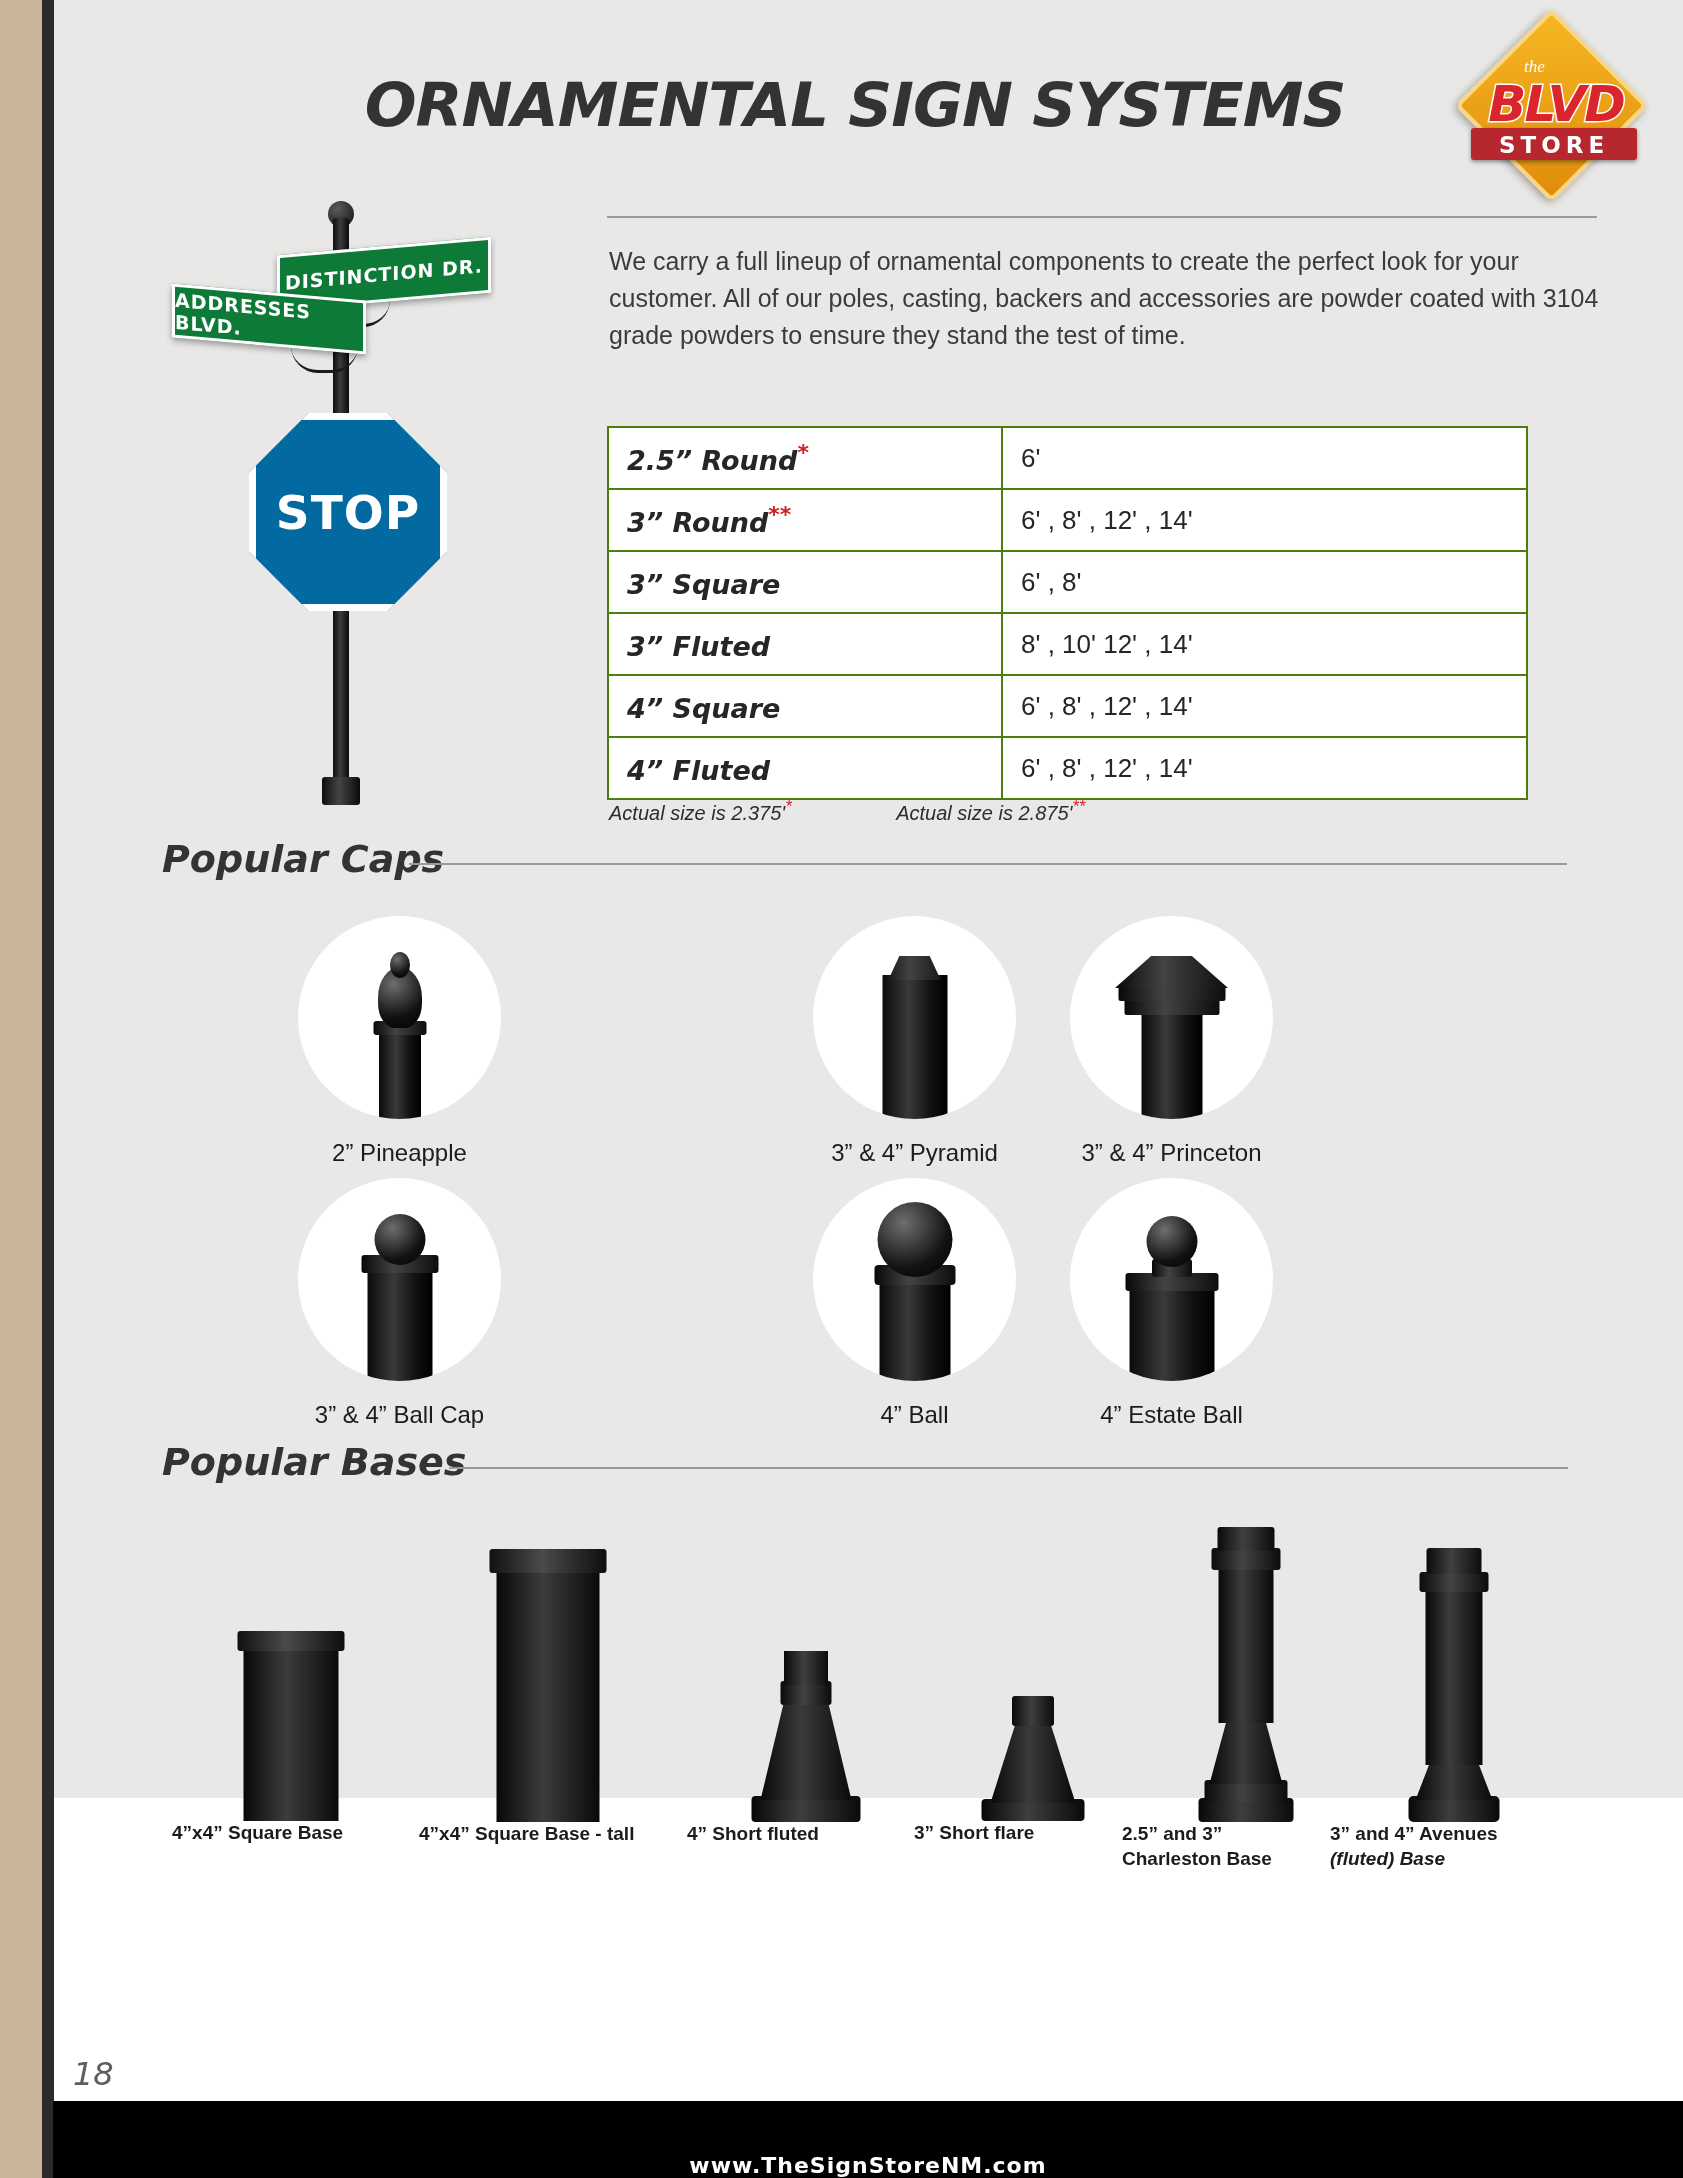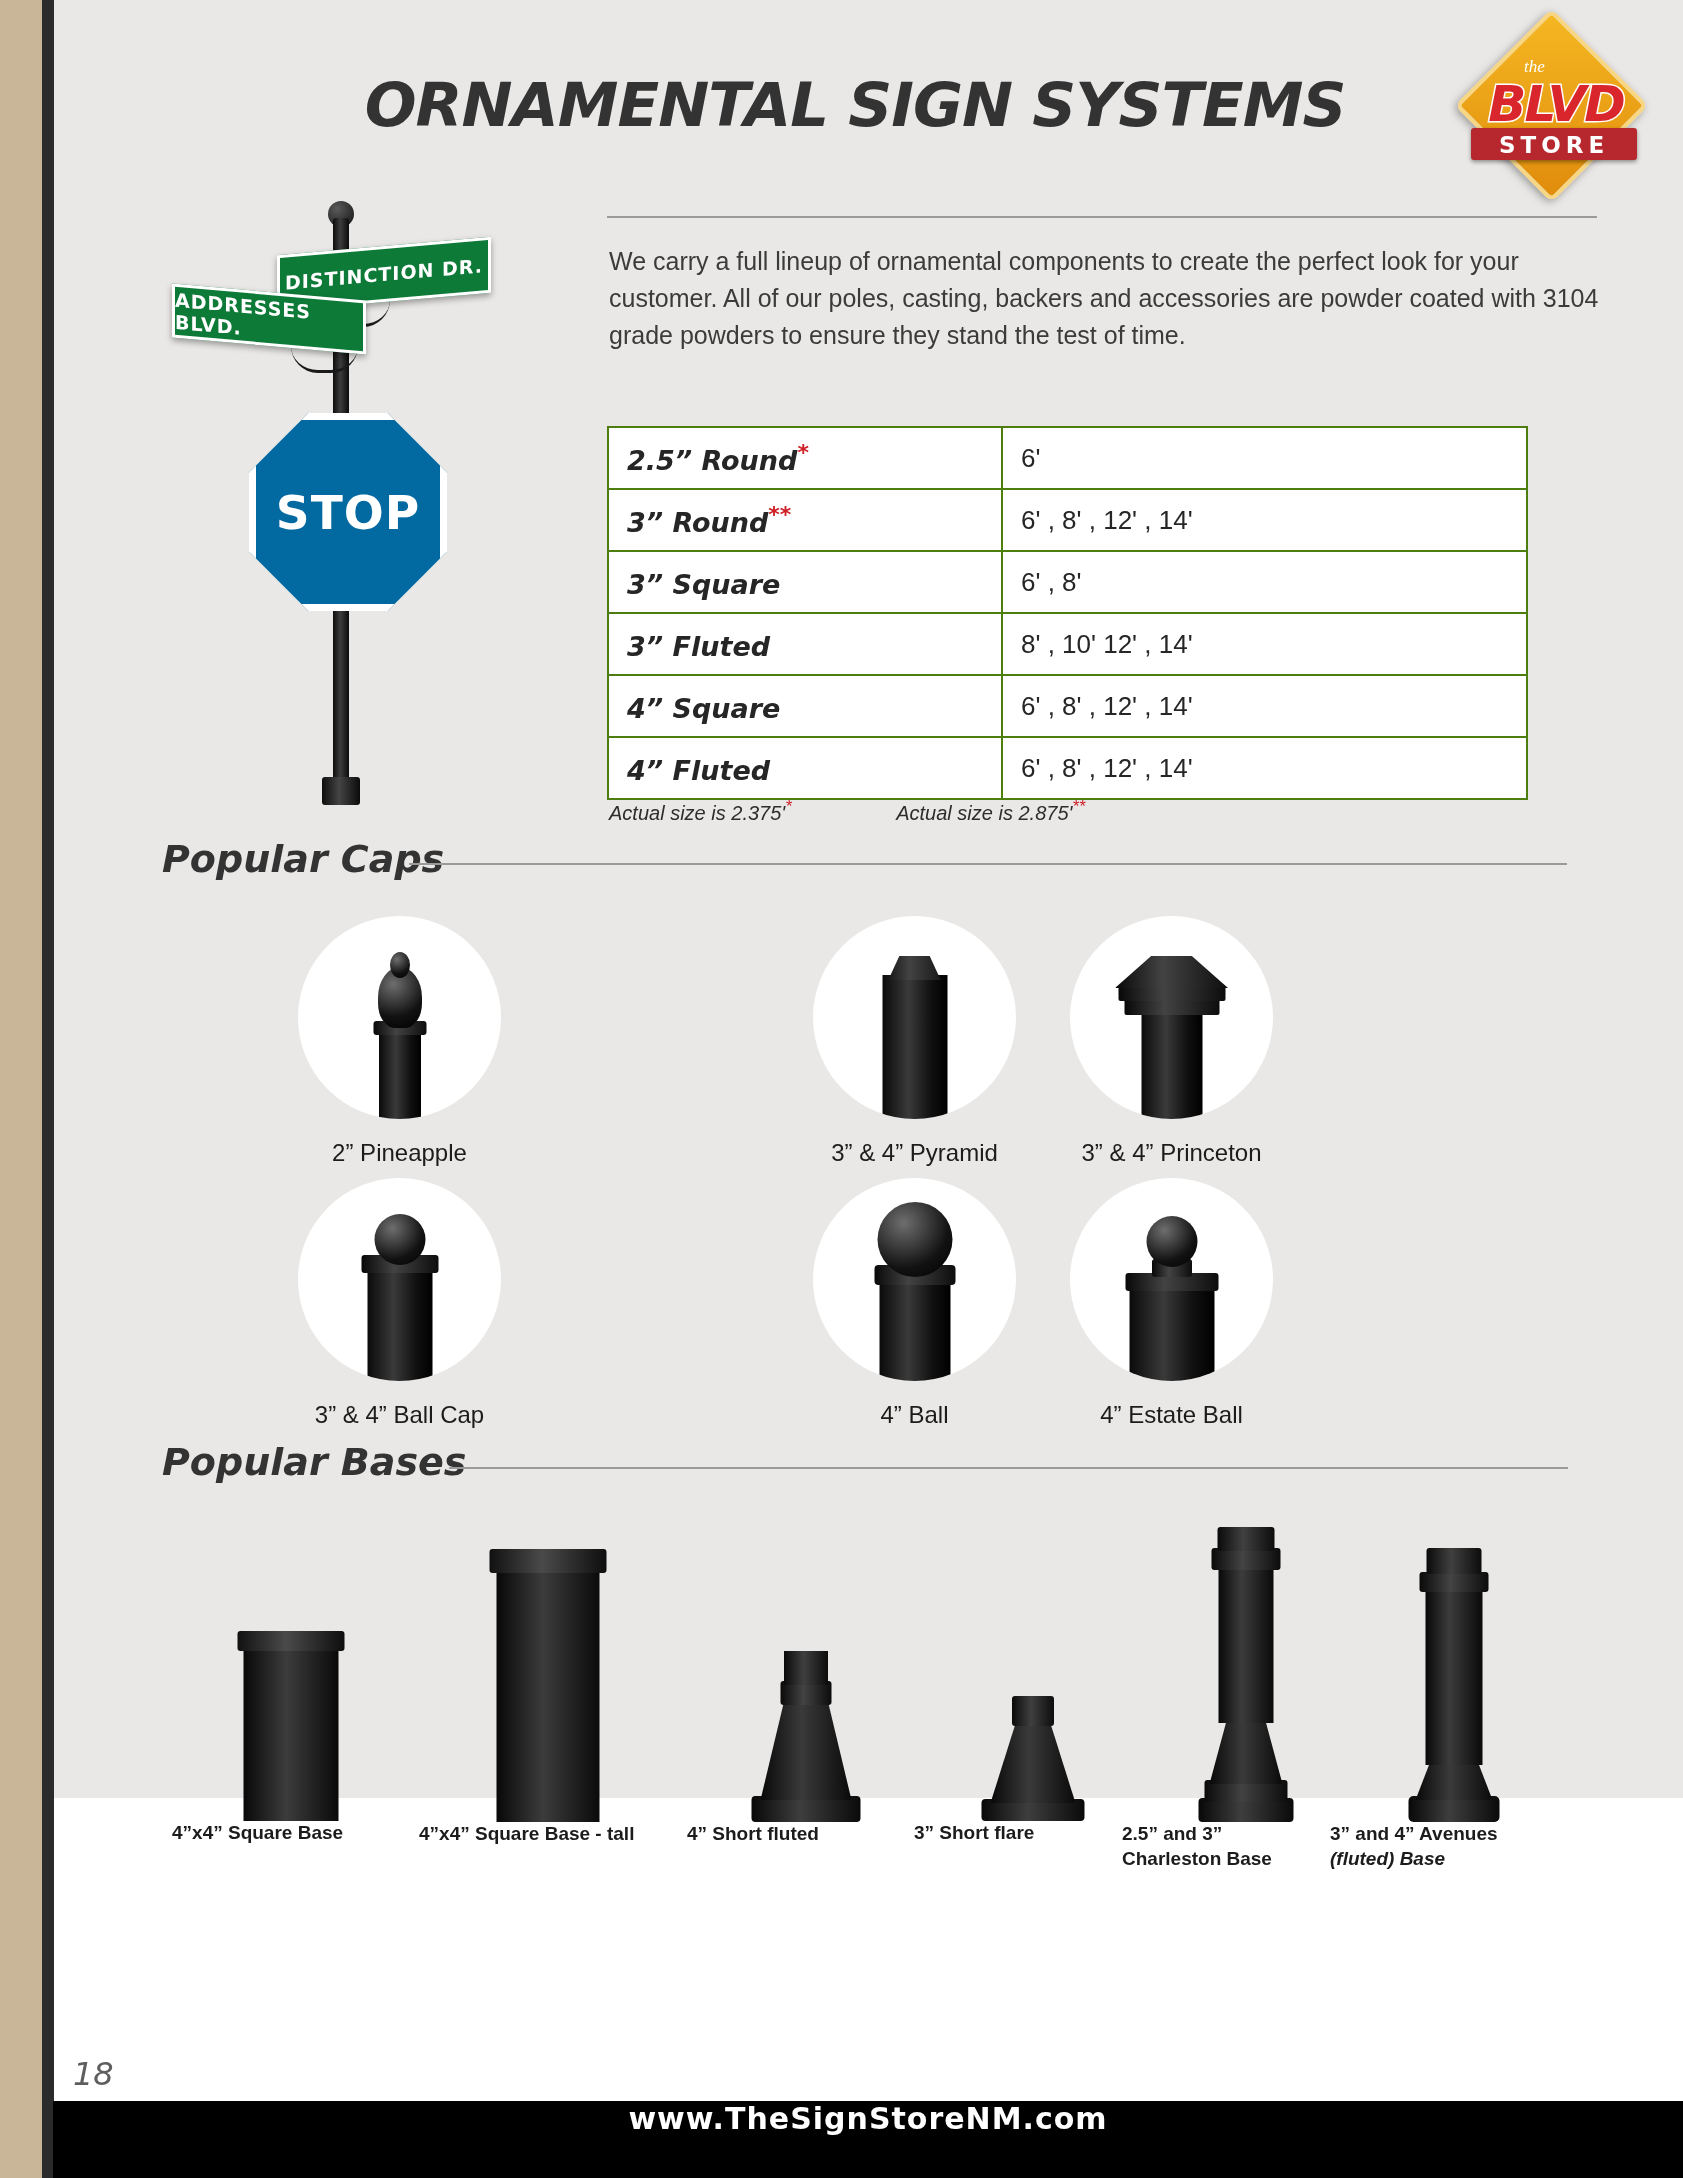--- a/index.html
+++ b/index.html
@@ -326,23 +326,23 @@
   }
   .footer-bar {
     position: absolute;
     left: 0;
     bottom: 0;
     width: 1630px;
     height: 77px;
     background: #000000;
     color: #ffffff;
     display: flex;
-    align-items: flex-start;
+    align-items: flex-end;
     justify-content: center;
-    font-size: 30px;
+    font-size: 22px;
     font-weight: bold;
     letter-spacing: 1px;
     font-family: "DejaVu Sans", sans-serif;
   }
 </style>
 </head>
 <body>
 
 <div class="page">
   <div class="edge-tan"></div>

